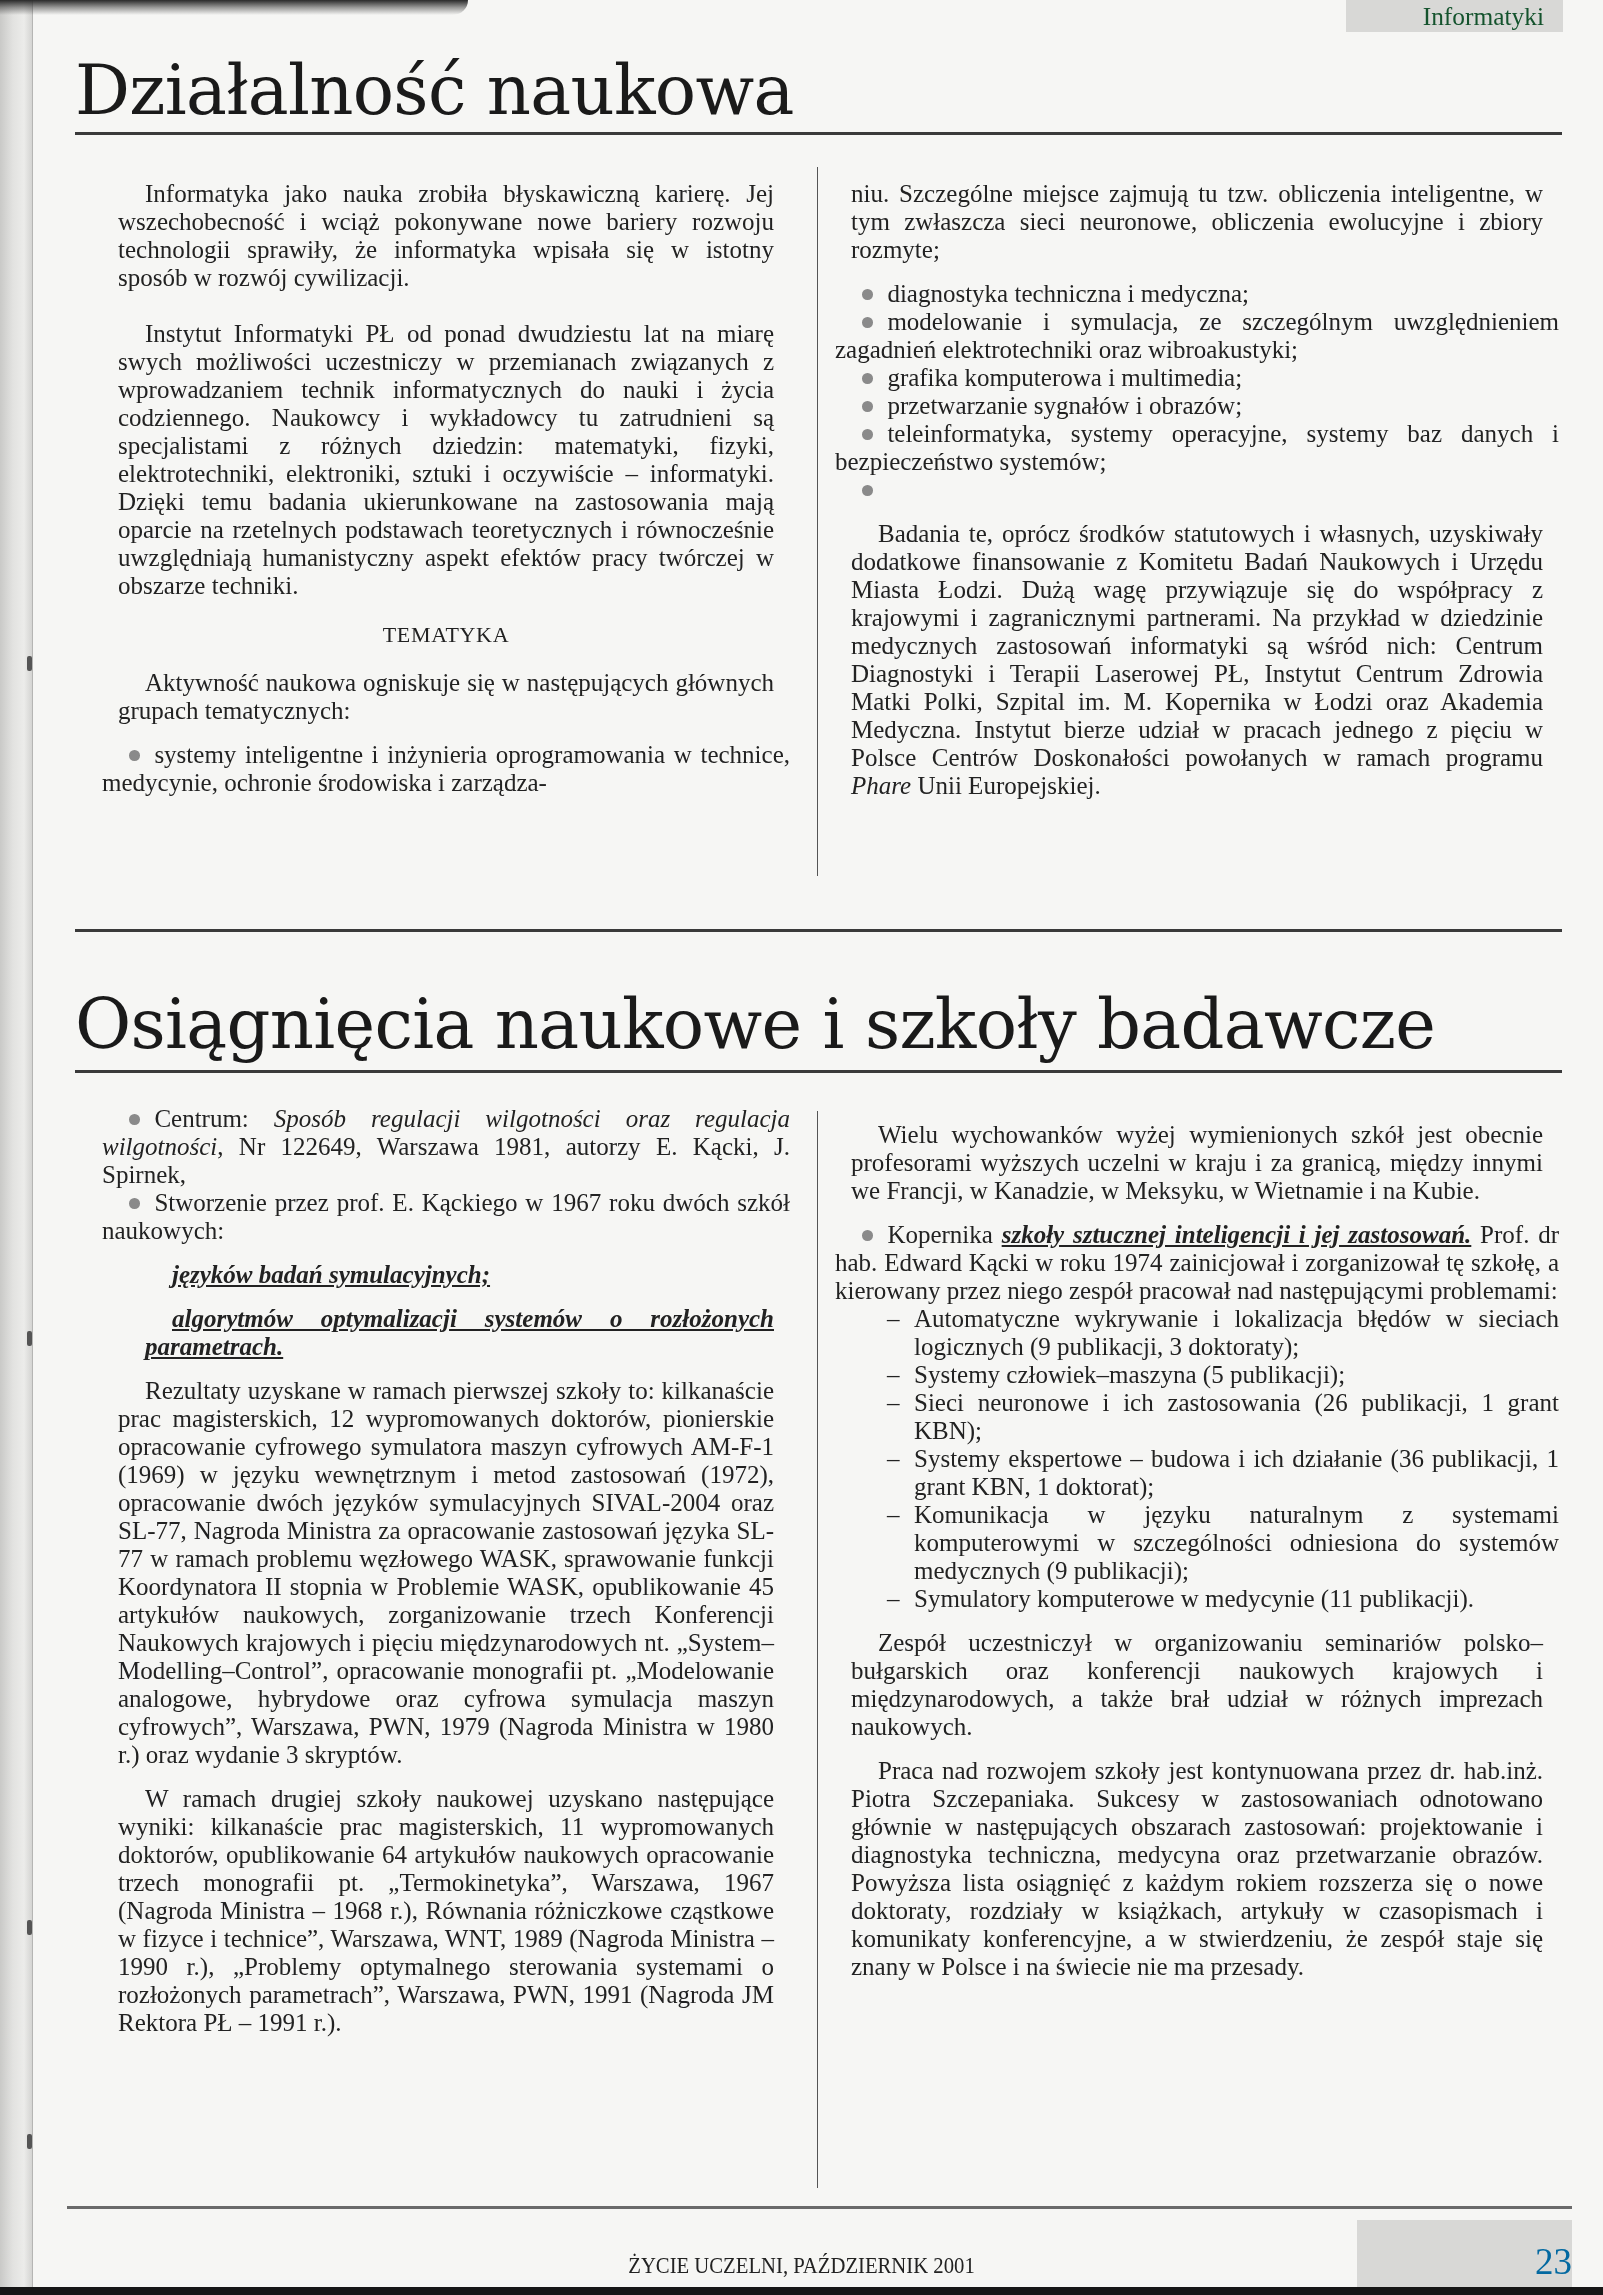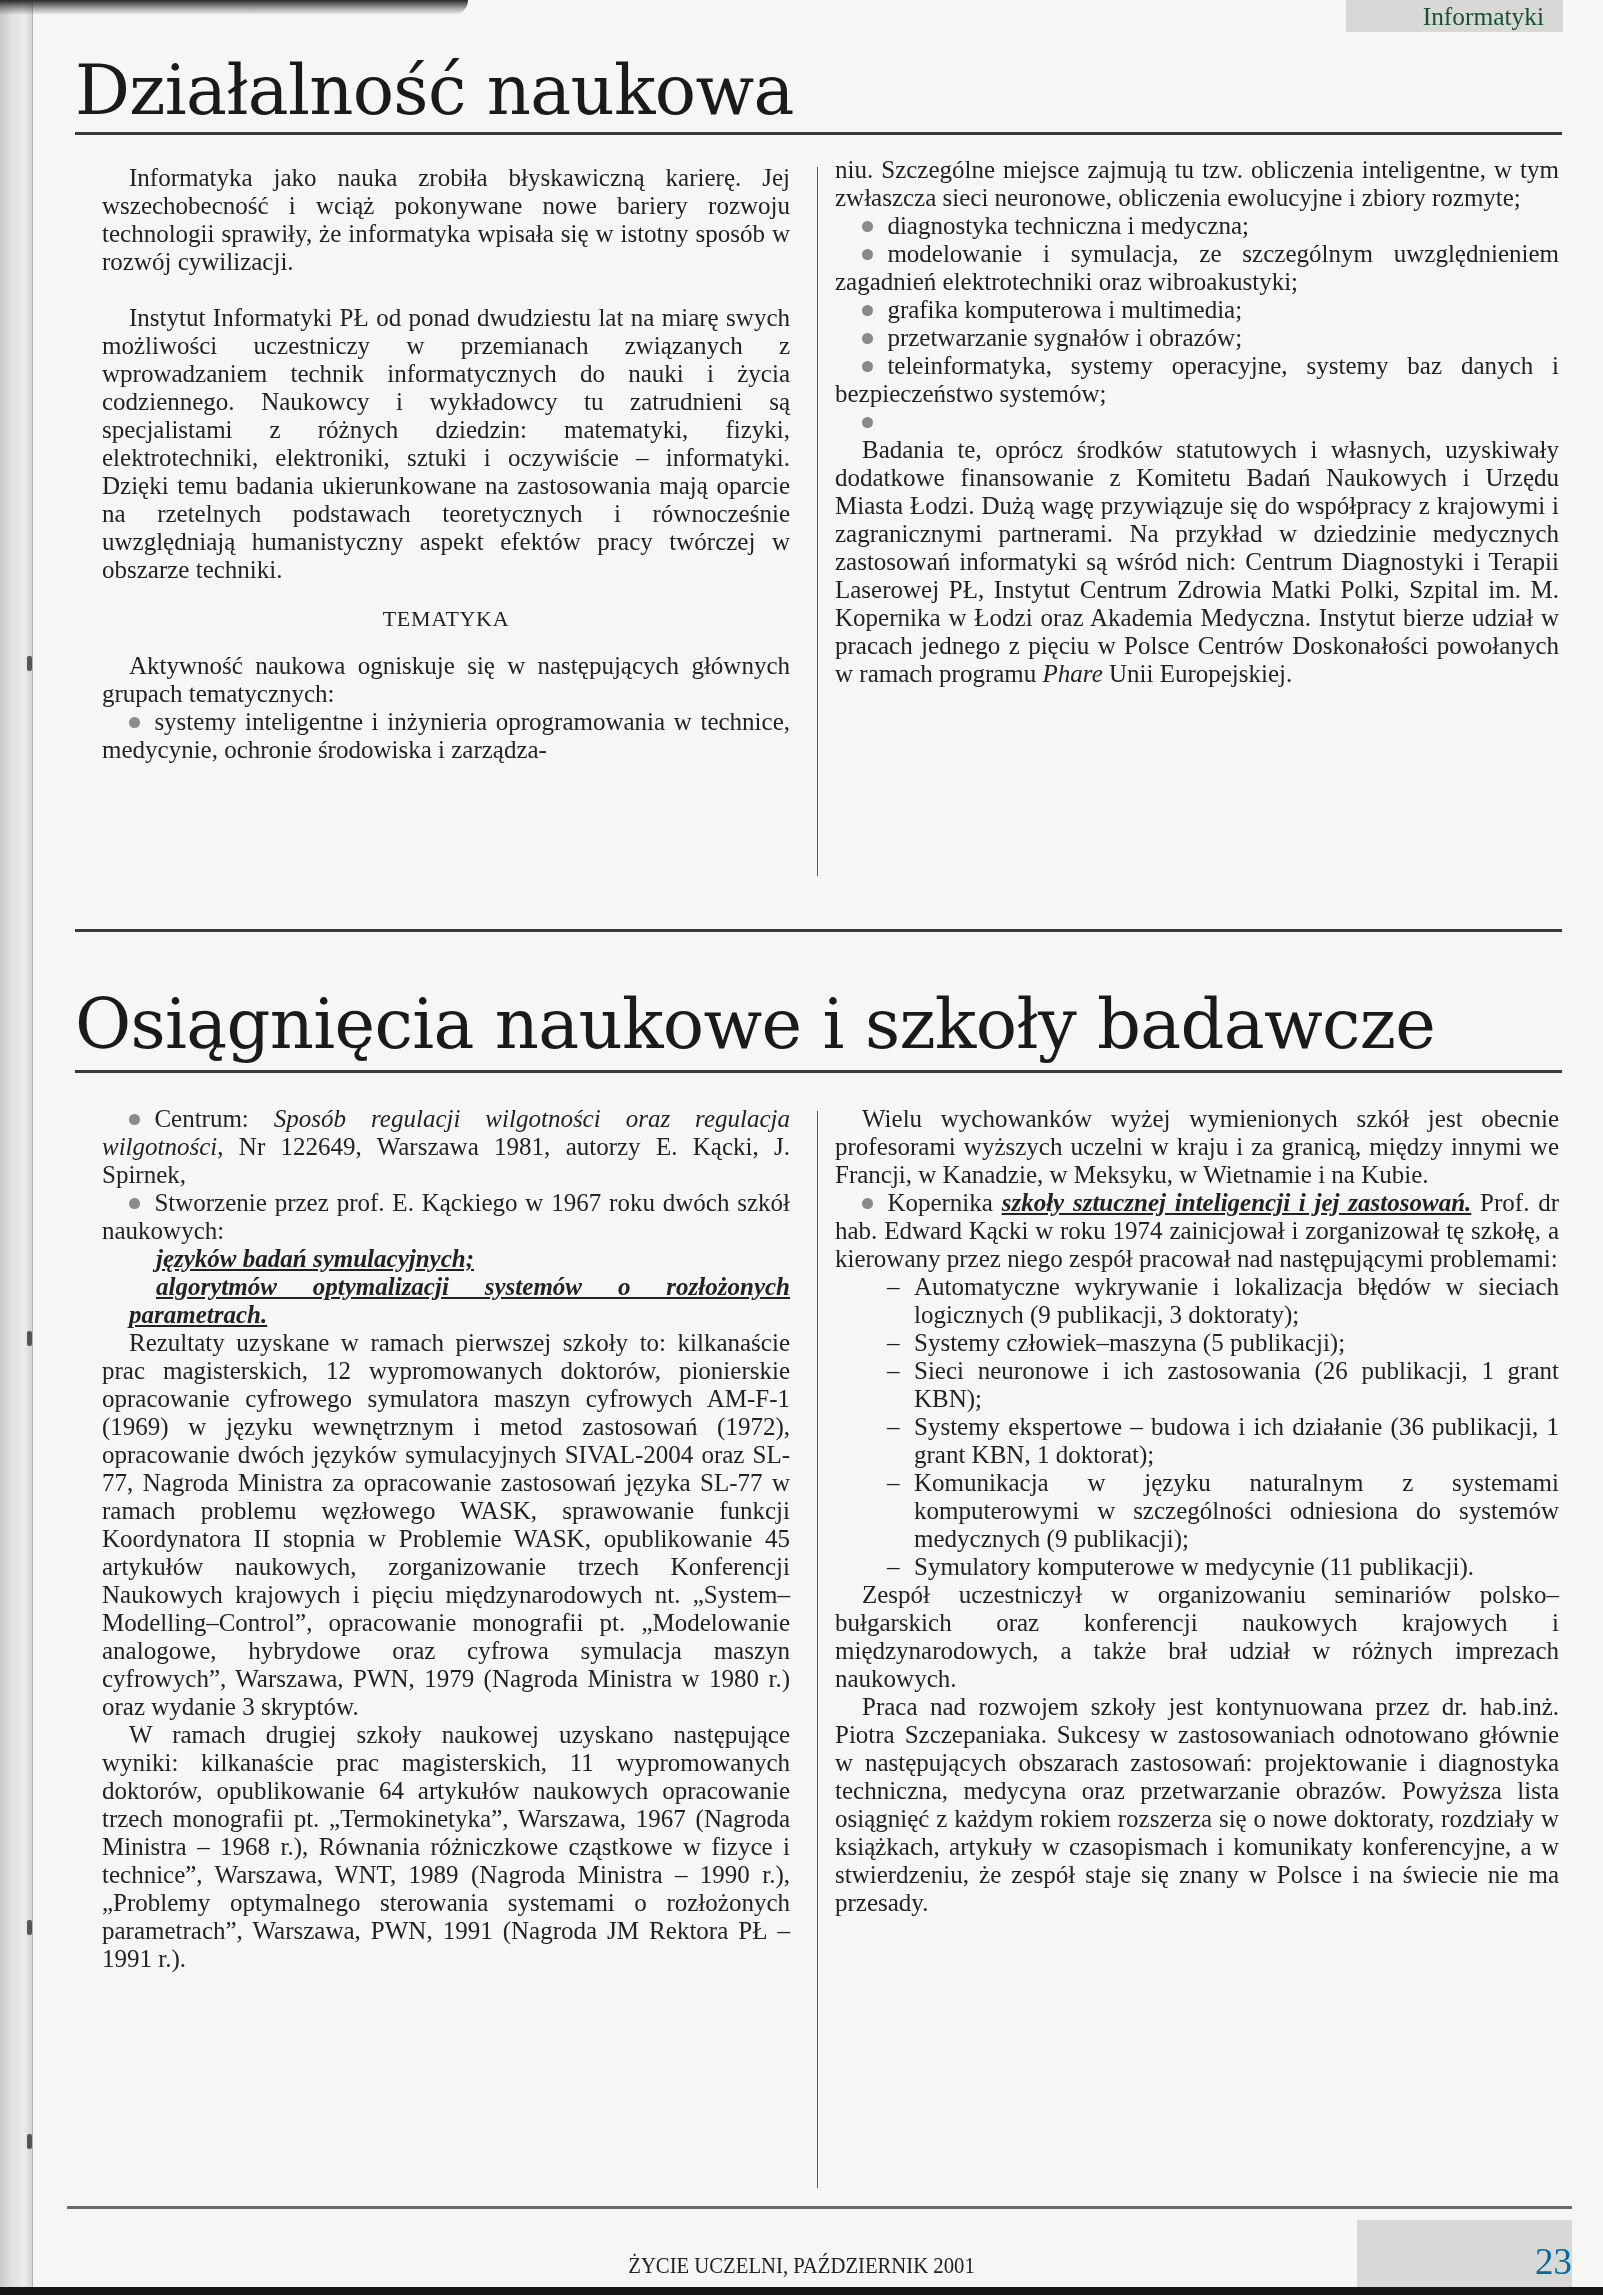--- a/index.html
+++ b/index.html
@@ -35,21 +35,21 @@
   }
   .h1 { top:55px; }
   .h2 { top:989px; }
   .rule {
     position:absolute; left:75px; width:1487px; height:3.3px; background:#3a3a3a;
   }
   .col {
     position:absolute; font-size:25px; line-height:28px; text-align:justify;
     color:#222;
   }
-  .col p { margin:0; text-indent:27px; }
+  .col p { margin:16px; text-indent:27px; }
   .col p.noindent { text-indent:0; }
   .col p.gap { margin-top:28px; }
   .col .bl { text-indent:27px; margin:0; }
   .bullet {
     display:inline-block; width:10.7px; height:10.7px; border-radius:50%;
     background:#8a8a8a; margin-right:14.7px; vertical-align:middle; position:relative; top:-2px;
   }
   .subhead {
     text-align:center; font-size:22px; line-height:36px; margin:17.4px 0 14.7px 0;
     text-indent:0; letter-spacing:0.7px;
@@ -98,21 +98,21 @@
 <div class="col" style="left:102px; top:164px; width:688px;">
   <p>Informatyka jako nauka zrobiła błyskawiczną karierę. Jej wszechobecność i wciąż pokonywane nowe bariery rozwoju technologii sprawiły, że informatyka wpisała się w istotny sposób w rozwój cywilizacji.</p>
   <p class="gap">Instytut Informatyki PŁ od ponad dwudziestu lat na miarę swych możliwości uczestniczy w przemianach związanych z wprowadzaniem technik informatycznych do nauki i życia codziennego. Naukowcy i wykładowcy tu zatrudnieni są specjalistami z różnych dziedzin: matematyki, fizyki, elektrotechniki, elektroniki, sztuki i oczywiście – informatyki. Dzięki temu badania ukierunkowane na zastosowania mają oparcie na rzetelnych podstawach teoretycznych i równocześnie uwzględniają humanistyczny aspekt efektów pracy twórczej w obszarze techniki.</p>
   <div class="subhead">TEMATYKA</div>
   <p>Aktywność naukowa ogniskuje się w następujących głównych grupach tematycznych:</p>
   <p class="bl"><span class="bullet"></span><span>systemy inteligentne i inżynieria oprogramowania w technice, medycynie, ochronie środowiska i zarządza-</span></p>
 </div>
 
 <div class="colsep" style="top:167px; height:709px;"></div>
 
-<div class="col" style="left:835px; top:156px; width:724px;">
+<div class="col" style="left:835px; top:164px; width:724px;">
   <p class="noindent">niu. Szczególne miejsce zajmują tu tzw. obliczenia inteligentne, w tym zwłaszcza sieci neuronowe, obliczenia ewolucyjne i zbiory rozmyte;</p>
   <p class="bl"><span class="bullet"></span><span>diagnostyka techniczna i medyczna;</span></p>
   <p class="bl"><span class="bullet"></span><span>modelowanie i symulacja, ze szczególnym uwzględnieniem zagadnień elektrotechniki oraz wibroakustyki;</span></p>
   <p class="bl"><span class="bullet"></span><span>grafika komputerowa i multimedia;</span></p>
   <p class="bl"><span class="bullet"></span><span>przetwarzanie sygnałów i obrazów;</span></p>
   <p class="bl"><span class="bullet"></span><span>teleinformatyka, systemy operacyjne, systemy baz danych i bezpieczeństwo systemów;</span></p>
   <p class="bl"><span class="bullet"></span></p>
   <p><span>Badania te, oprócz środków statutowych i własnych, uzyskiwały dodatkowe finansowanie z Komitetu Badań Naukowych i Urzędu Miasta Łodzi. Dużą wagę przywiązuje się do współpracy z krajowymi i zagranicznymi partnerami. Na przykład w dziedzinie medycznych zastosowań informatyki są wśród nich: Centrum Diagnostyki i Terapii Laserowej PŁ, Instytut Centrum Zdrowia Matki Polki, Szpital im. M. Kopernika w Łodzi oraz Akademia Medyczna. Instytut bierze udział w pracach jednego z pięciu w Polsce Centrów Doskonałości powołanych w ramach programu </span><span class="it">Phare</span><span> Unii Europejskiej.</span></p>
 </div>
 

